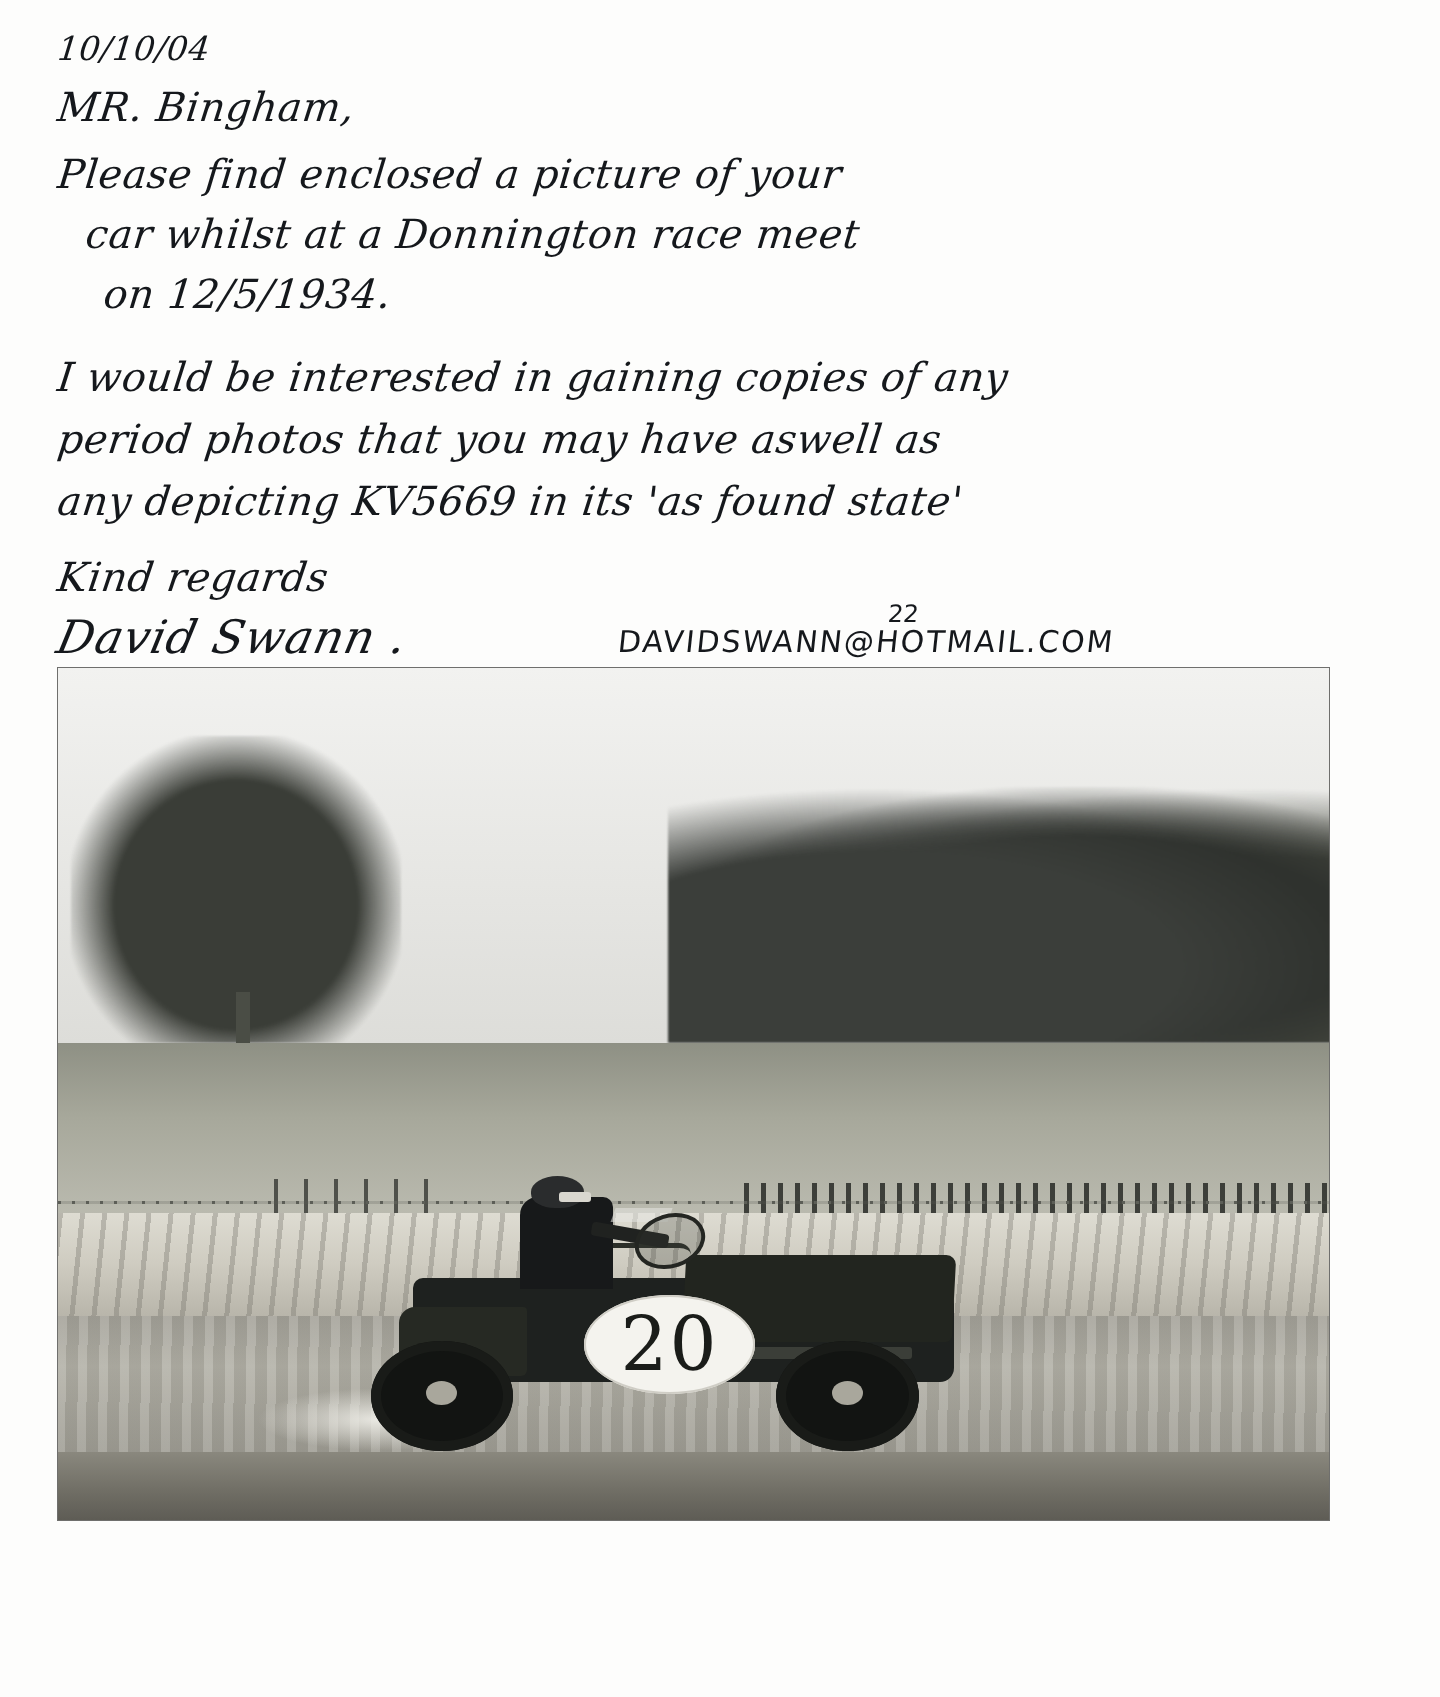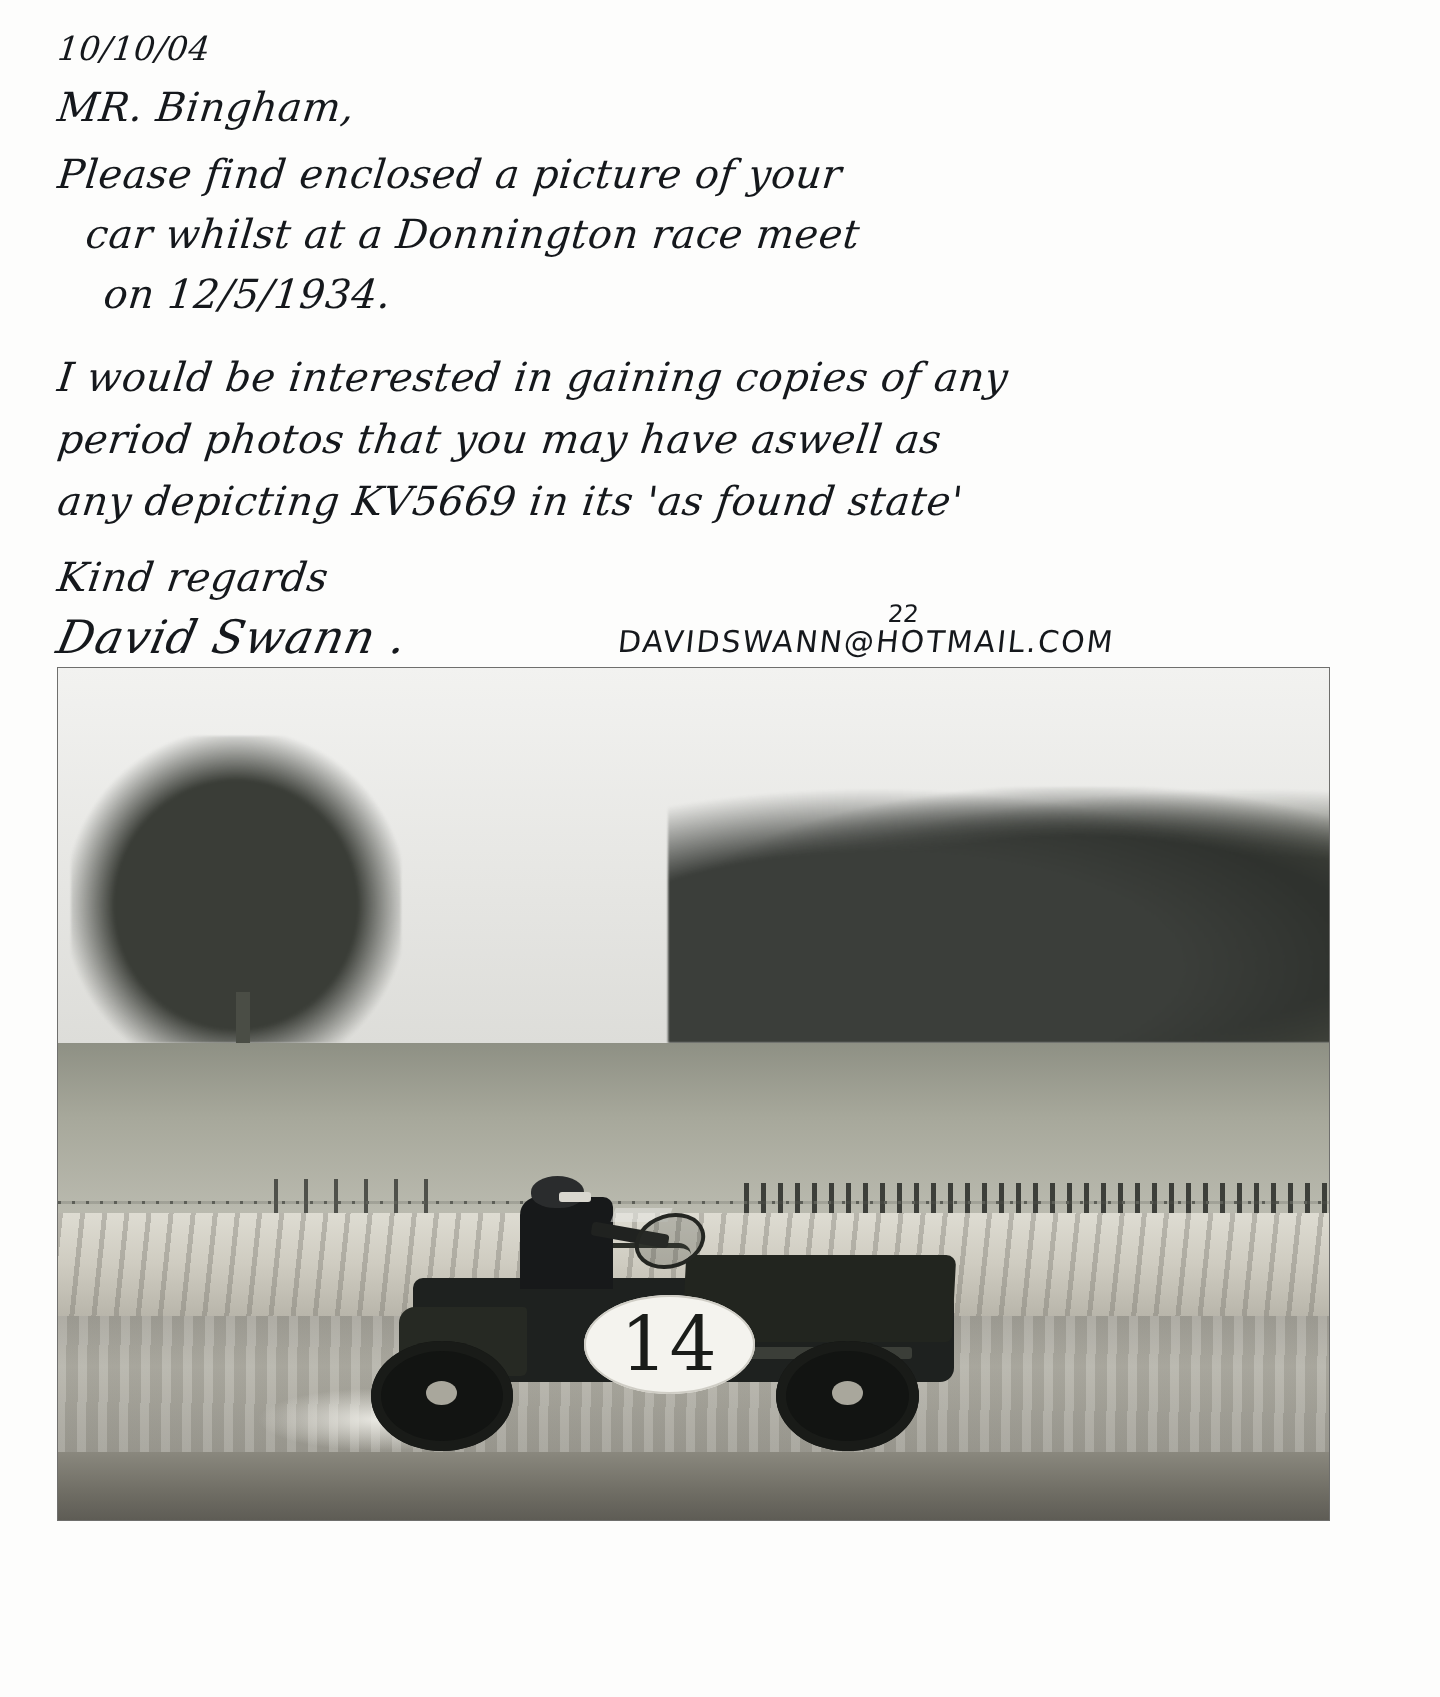--- a/index.html
+++ b/index.html
@@ -458,21 +458,21 @@
       <div class="bonnet"></div>
       <div class="exhaust"></div>
       <div class="cockpit"></div>
       <div class="driver-body"></div>
       <div class="helmet"></div>
       <div class="goggles"></div>
       <div class="arm"></div>
       <div class="aeroscreen"></div>
       <div class="steering"></div>
       <div class="number-disc">
-        <span>14</span>
+        <span>20</span>
       </div>
       <div class="wheel wheel-front">
         <div class="hub"></div>
       </div>
       <div class="wheel wheel-rear">
         <div class="hub"></div>
       </div>
     </div>
 
     <div class="foreground"></div>

